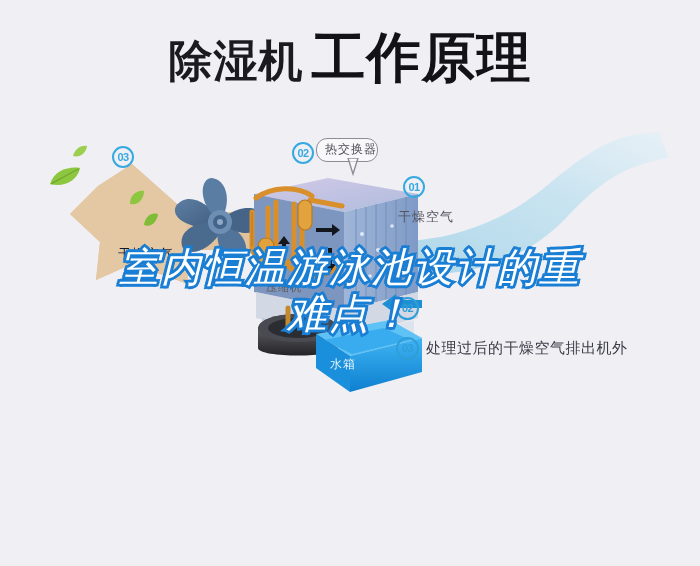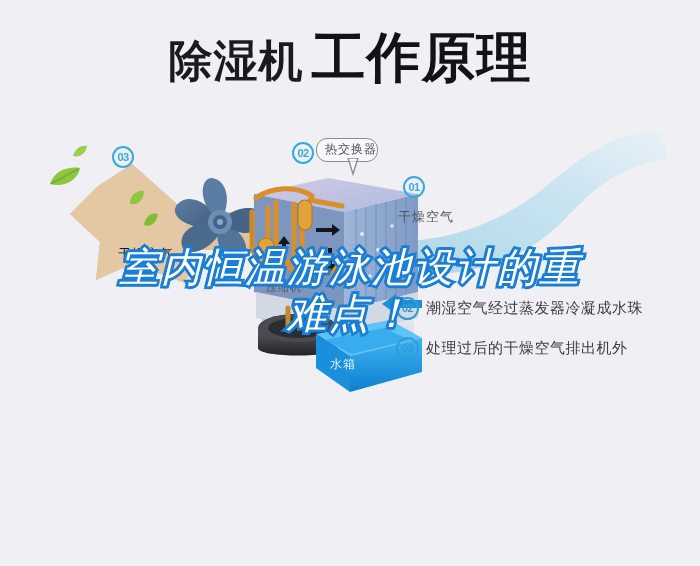--- a/index.html
+++ b/index.html
@@ -362,21 +362,20 @@
 
     <div class="callout">热交换器</div>
     <svg class="callout-tail" viewBox="0 0 14 18">
       <path d="M2,0 L12,0 L7,16 Z" fill="rgba(255,255,255,0.55)" stroke="#8d8d98" stroke-width="1.4"></path>
     </svg>
   </div>
 
   <div class="steps">
     <div class="step-row">
       <div class="step-badge">02</div>
-      <div class="step-text">潮湿空气经过蒸发器冷凝成水珠</div>
     </div>
     <div class="step-row">
       <div class="step-badge">03</div>
       <div class="step-text">处理过后的干燥空气排出机外</div>
     </div>
   </div>
 
   <div class="overlay">
     <span class="overlay-line">室内恒温游泳池设计的重</span>
     <span class="overlay-line overlay-line-2">难点！</span>

